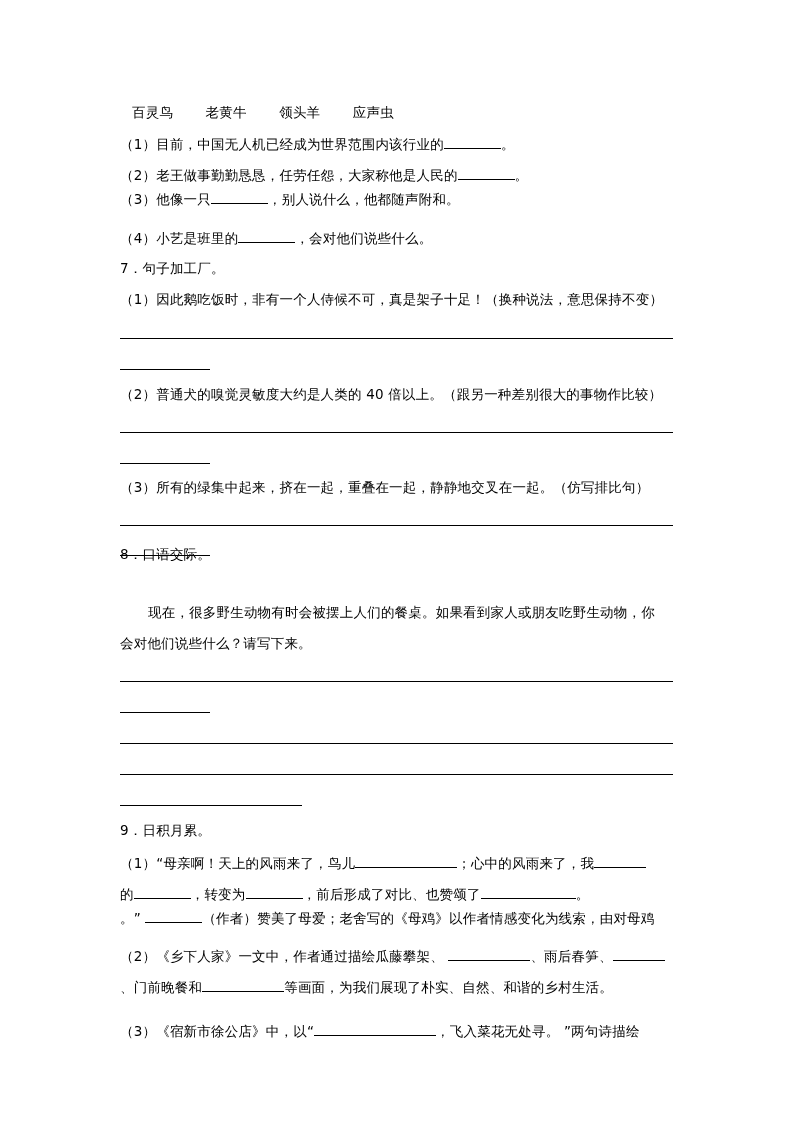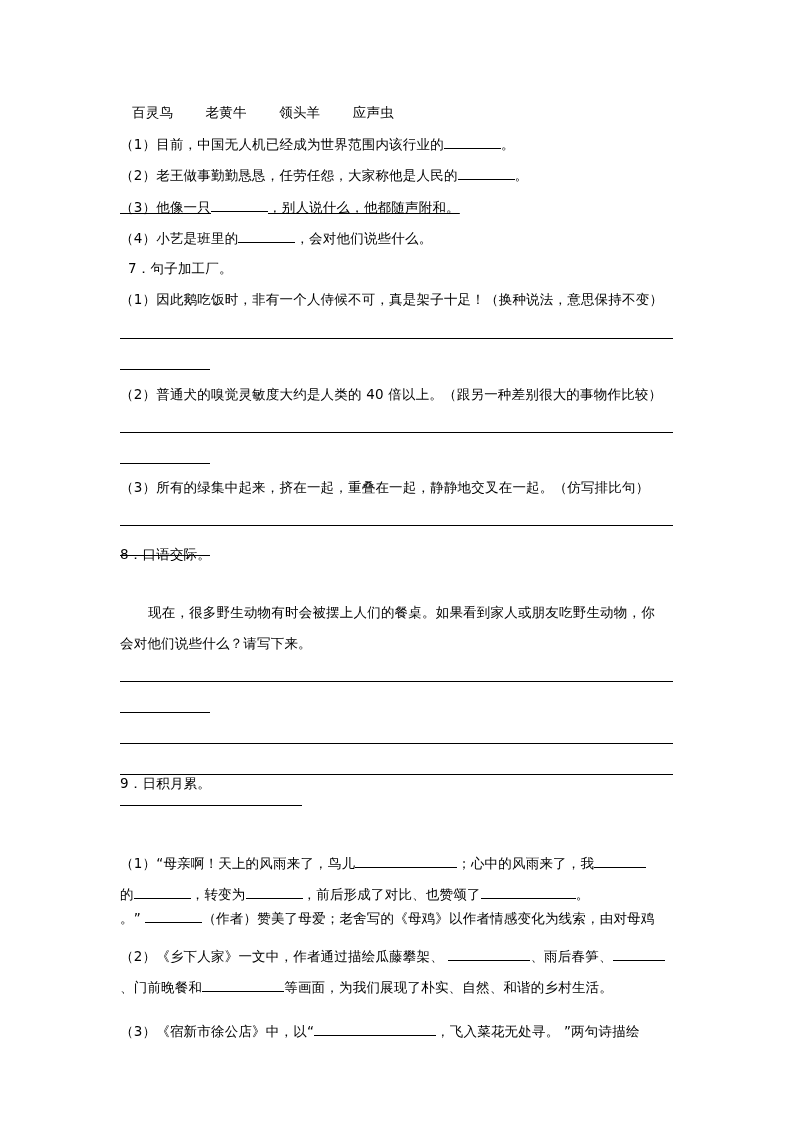--- a/index.html
+++ b/index.html
@@ -22,28 +22,28 @@
   <span>领头羊</span>
   <span>应声虫</span>
 </div>
 
 <div class="ln" style="top:134px;">
   <span>（1）目前，中国无人机已经成为世界范围内该行业的</span><span class="blank" style="width:57px"></span><span>。</span>
 </div>
 <div class="ln" style="top:165px;">
   <span>（2）老王做事勤勤恳恳，任劳任怨，大家称他是人民的</span><span class="blank" style="width:57px"></span><span>。</span>
 </div>
-<div class="ln" style="top:197px;text-decoration:underline;">
+<div class="ln" style="top:189px;">
   <span>（3）他像一只</span><span class="blank" style="width:57px"></span><span>，别人说什么，他都随声附和。</span>
 </div>
 <div class="ln" style="top:228px;">
   <span>（4）小艺是班里的</span><span class="blank" style="width:57px"></span><span>，会对他们说些什么。</span>
 </div>
 
-<div class="ln" style="top:259px;margin-left:8px;">7．句子加工厂。</div>
+<div class="ln" style="top:259px;">7．句子加工厂。</div>
 <div class="ln" style="top:290px;">（1）因此鹅吃饭时，非有一个人侍候不可，真是架子十足！（换种说法，意思保持不变）</div>
 <div class="rule full" style="top:338px;"></div>
 <div class="rule short" style="top:369px;"></div>
 
 <div class="ln" style="top:385px;">（2）普通犬的嗅觉灵敏度大约是人类的 40 倍以上。（跟另一种差别很大的事物作比较）</div>
 <div class="rule full" style="top:432px;"></div>
 <div class="rule short" style="top:463px;"></div>
 
 <div class="ln" style="top:478px;">（3）所有的绿集中起来，挤在一起，重叠在一起，静静地交叉在一起。（仿写排比句）</div>
 <div class="rule full" style="top:525px;"></div>
@@ -51,21 +51,21 @@
 
 <div class="ln" style="top:545px;">8．口语交际。</div>
 <div class="ln" style="top:603px;left:148px;">现在，很多野生动物有时会被摆上人们的餐桌。如果看到家人或朋友吃野生动物，你</div>
 <div class="ln" style="top:634px;">会对他们说些什么？请写下来。</div>
 <div class="rule full" style="top:681px;"></div>
 <div class="rule short" style="top:712px;"></div>
 <div class="rule full" style="top:743px;"></div>
 <div class="rule full" style="top:774px;"></div>
 <div class="rule mid" style="top:805px;"></div>
 
-<div class="ln" style="top:774px;">9．日积月累。</div>
+<div class="ln" style="top:821px;">9．日积月累。</div>
 
 <div class="ln" style="top:853px;">
   <span>（1）“母亲啊！天上的风雨来了，鸟儿</span><span class="blank" style="width:102px"></span><span>；心中的风雨来了，我</span><span class="blank" style="width:52px"></span>
 </div>
 <div class="ln" style="top:908px;">
   <span>。”</span> <span class="blank" style="width:57px"></span><span>（作者）赞美了母爱；老舍写的《母鸡》以作者情感变化为线索，由对母鸡</span>
 </div>
 <div class="ln" style="top:868px;margin-top:16px;">
   <span>的</span><span class="blank" style="width:57px"></span><span>，转变为</span><span class="blank" style="width:57px"></span><span>，前后形成了对比、也赞颂了</span><span class="blank" style="width:95px"></span><span>。</span>
 </div>

